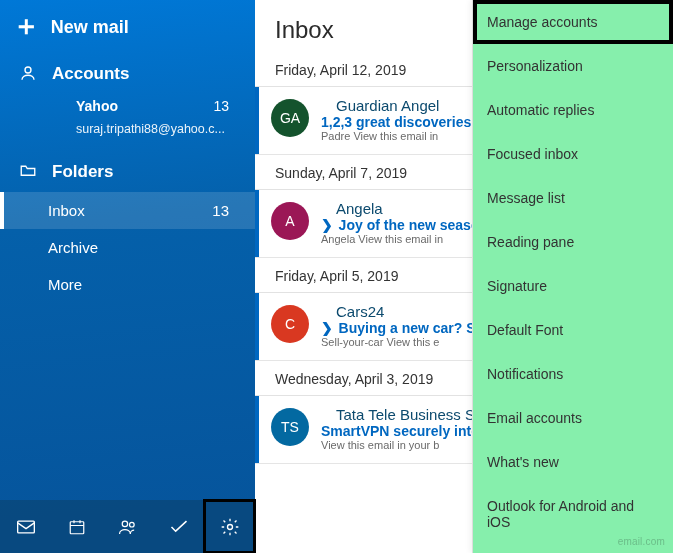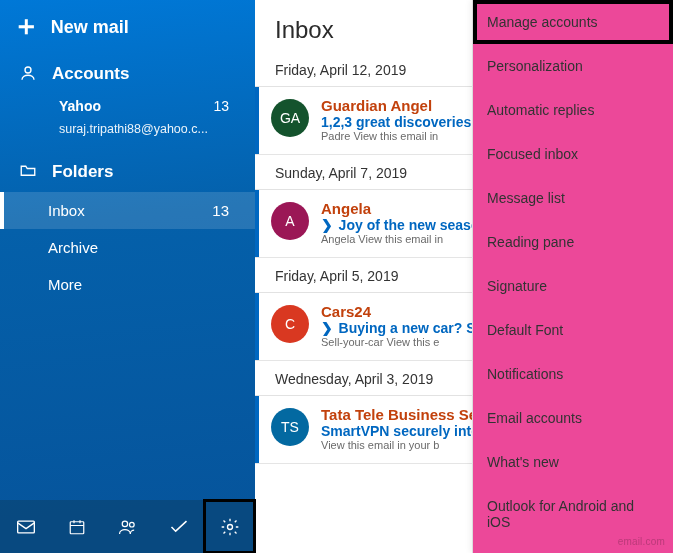--- a/index.html
+++ b/index.html
@@ -49,21 +49,21 @@
     font-size: 17px;
     font-weight: 600;
   }
   .section .ico {
     width: 20px;
     margin-right: 14px;
     display: inline-flex;
     justify-content: center;
   }
   .account-block {
-    padding: 4px 18px 14px 59px;
+    padding: 4px 18px 14px 76px;
     font-size: 14px;
     position: relative;
     cursor: pointer;
   }
   .account-block .name {
     font-weight: 600;
   }
   .account-block .email {
     font-size: 12.5px;
     opacity: 0.92;
@@ -174,25 +174,26 @@
     margin-right: 12px;
     margin-top: 2px;
   }
   .msg .texts {
     display: flex;
     flex-direction: column;
     overflow: hidden;
   }
   .msg .from {
     font-size: 15px;
-    font-weight: 700;
-    color: #c2410c;
+    font-weight: 400;
+    color: #0c4a6e;
     white-space: nowrap;
     overflow: hidden;
     text-overflow: ellipsis;
+    margin-left: 15px;
   }
   .msg .subject {
     font-size: 14px;
     color: #0067c0;
     font-weight: 600;
     white-space: nowrap;
     overflow: hidden;
     text-overflow: ellipsis;
   }
   .msg .subject .chev {
@@ -206,21 +207,21 @@
     overflow: hidden;
     text-overflow: ellipsis;
   }
   
   .settings {
     position: absolute;
     right: 0;
     top: 0;
     width: 200px;
     height: 553px;
-    background: #ec4899;
+    background: #86efac;
     border-left: 1px solid #ddd;
     box-shadow: -2px 0 6px rgba(0,0,0,0.06);
   }
   .settings .item {
     padding: 14px 14px;
     font-size: 14px;
     color: #333;
     cursor: pointer;
   }
   .settings .item.highlight {

